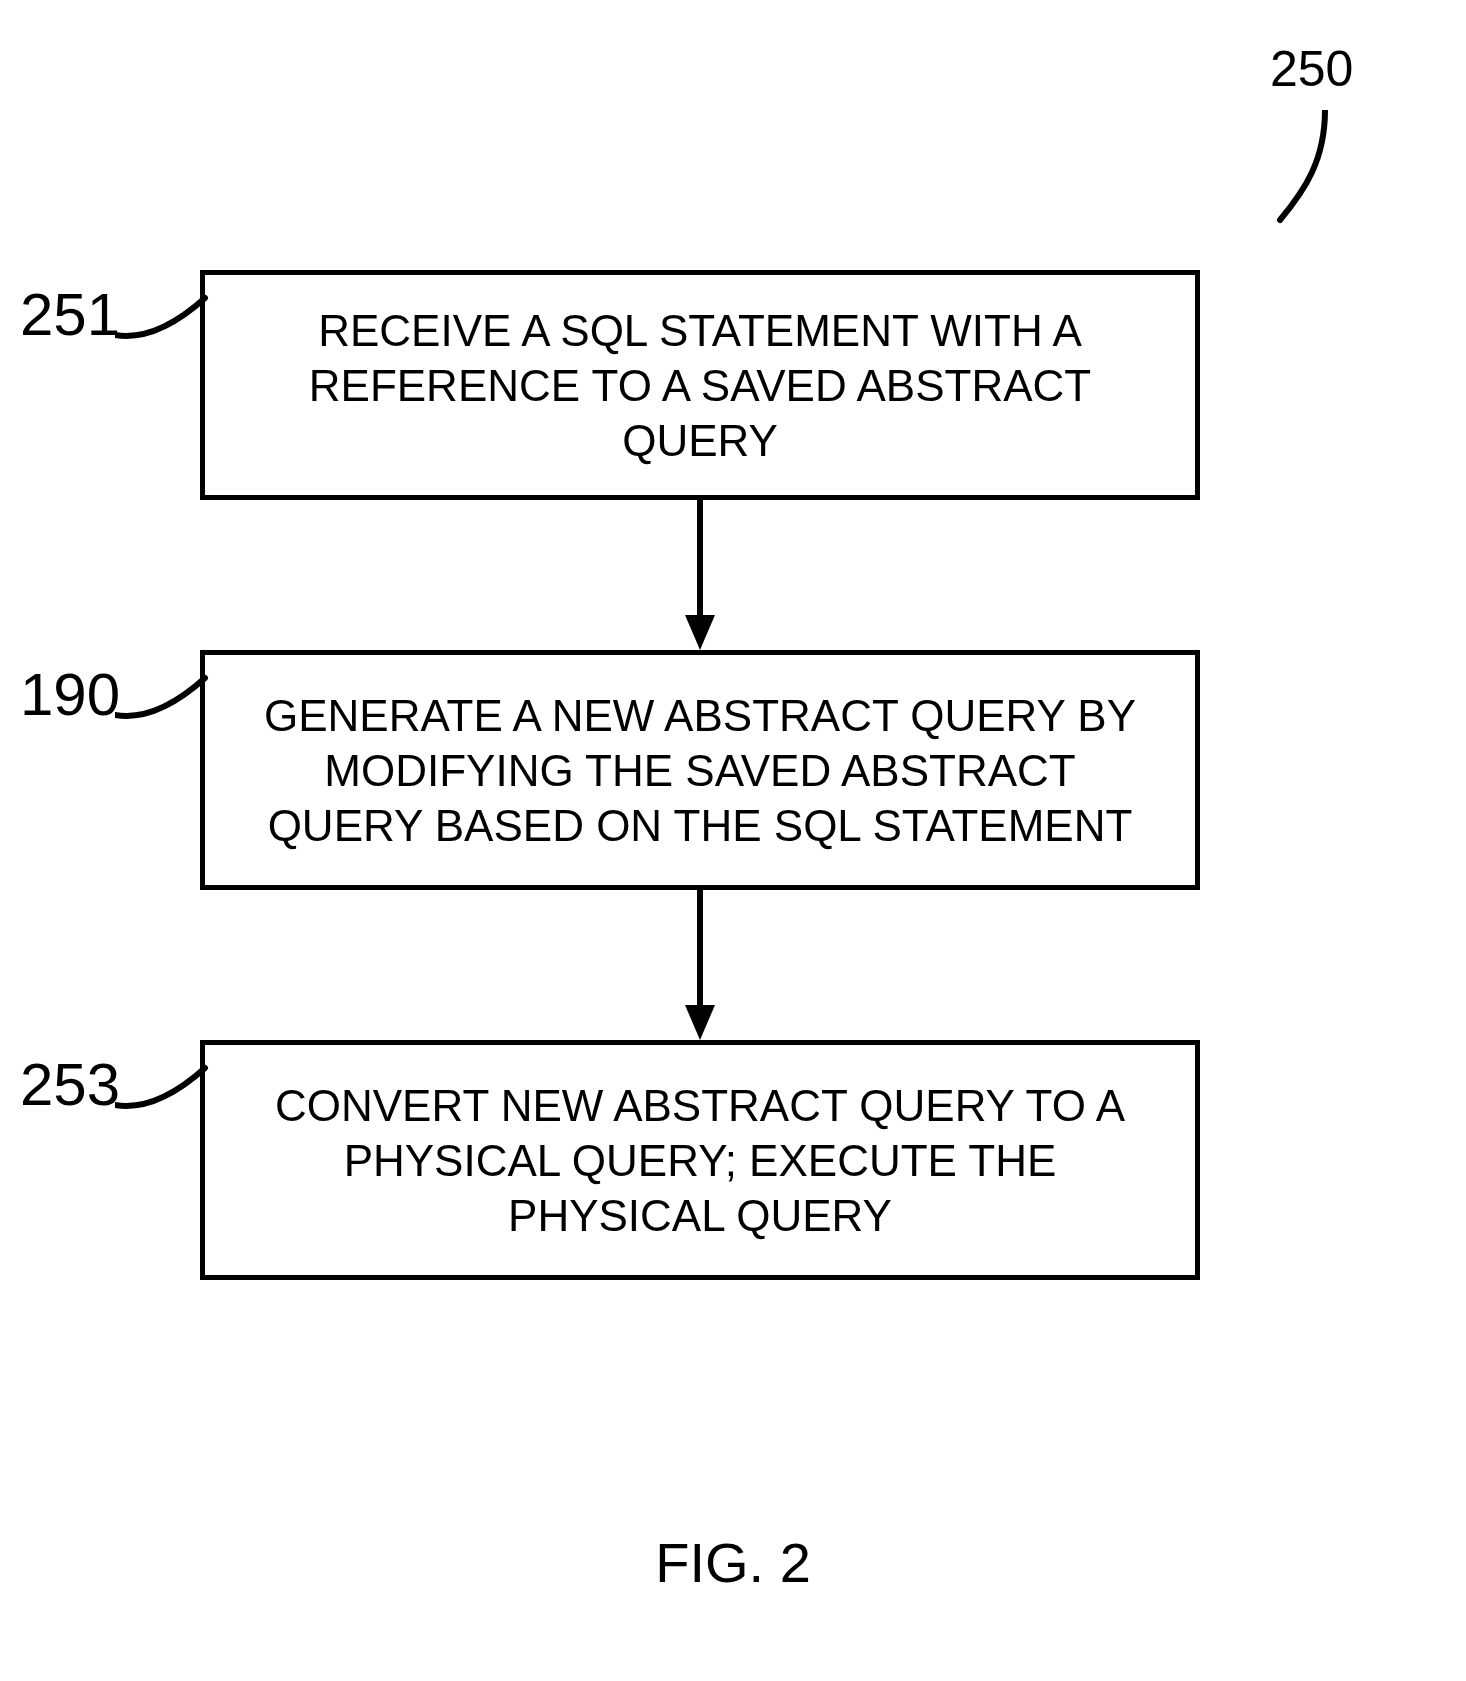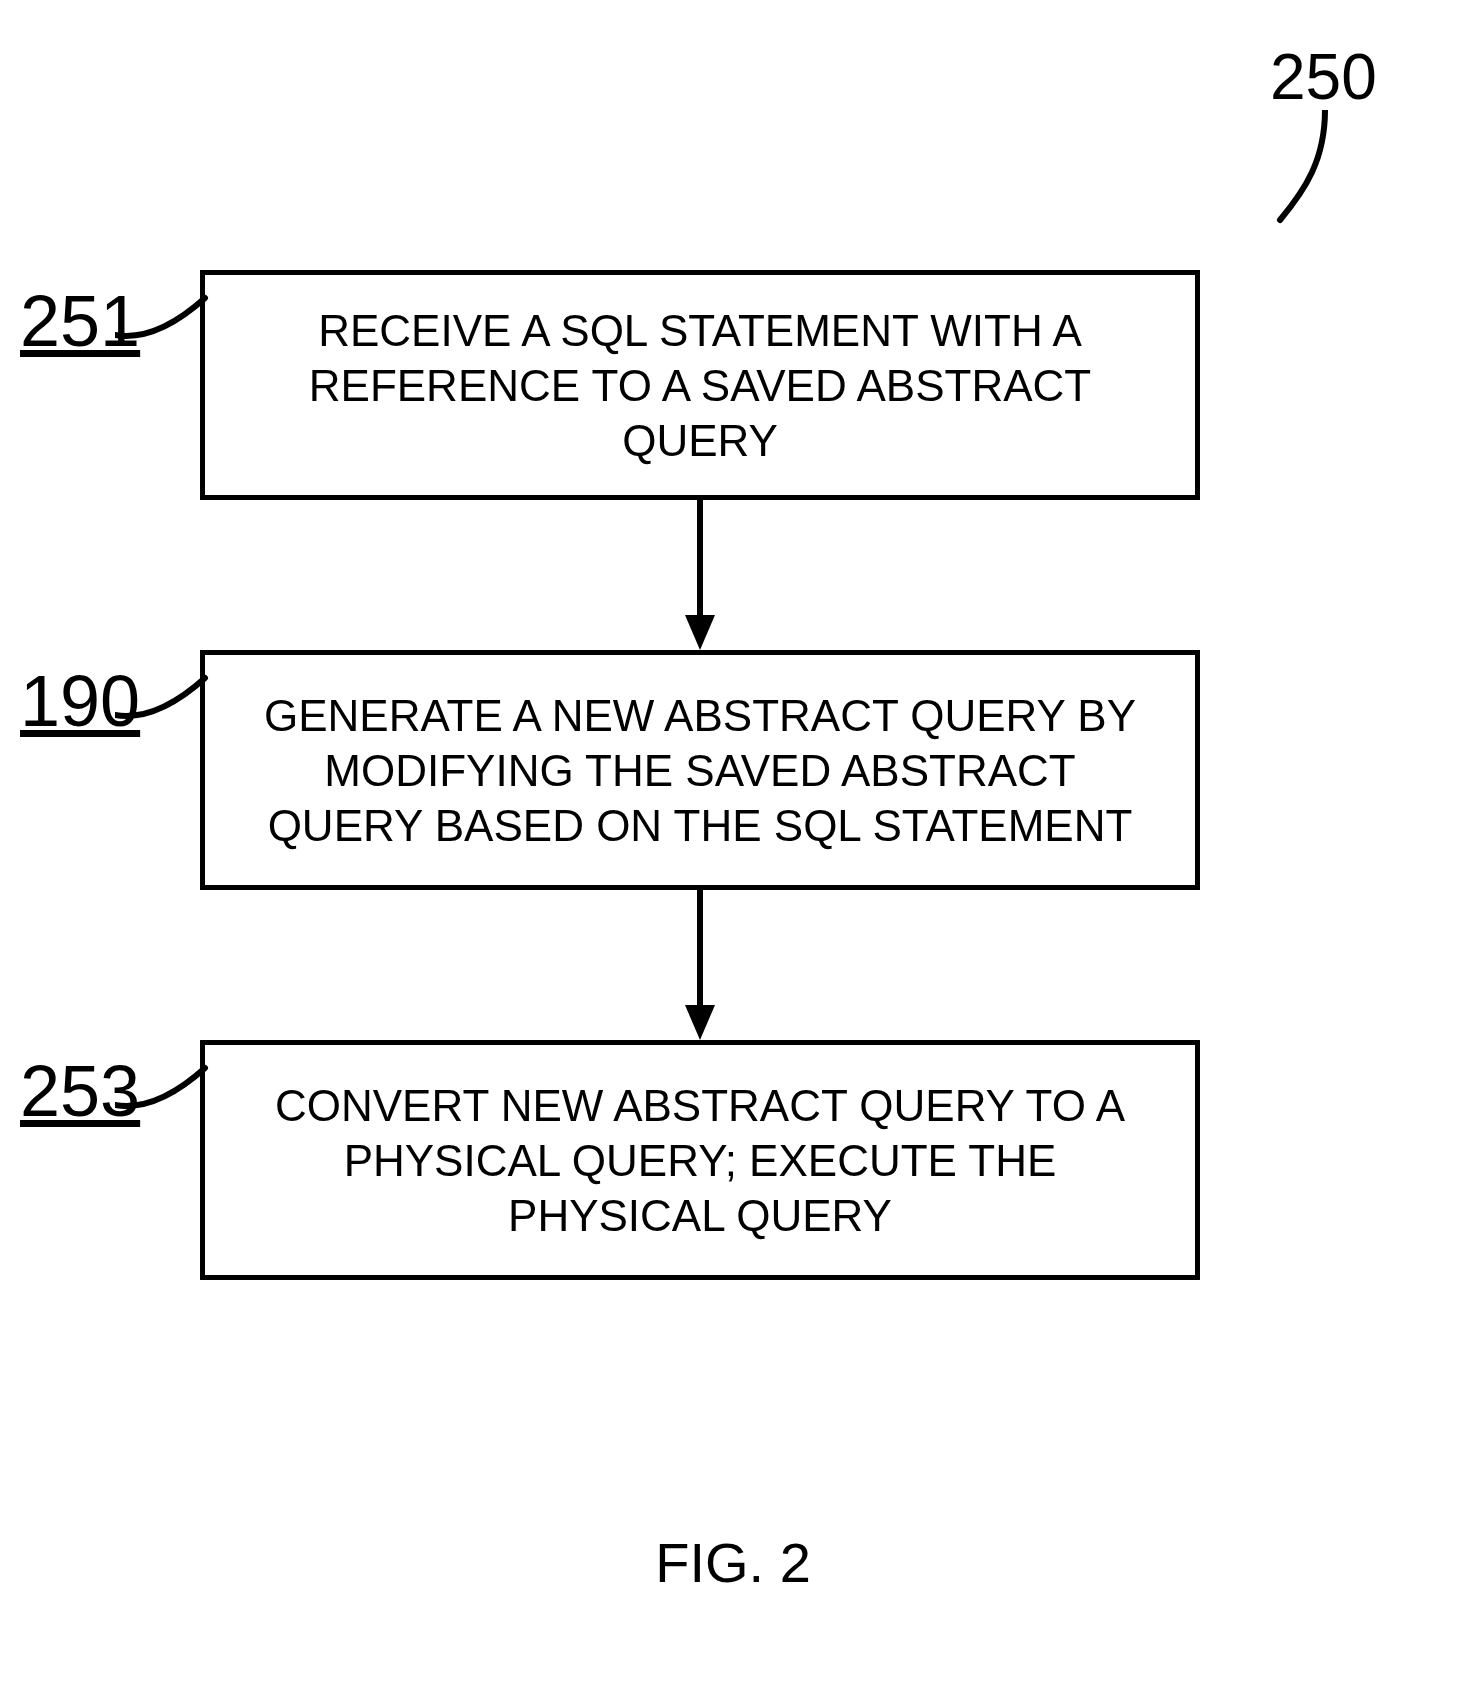--- a/index.html
+++ b/index.html
@@ -10,43 +10,42 @@
   }
   .canvas {
     position: relative;
     width: 1466px;
     height: 1681px;
   }
   .figure-label-wrap {
     position: absolute;
   }
   .figure-label {
-    font-size: 64px;
+    font-size: 50px;
     font-weight: 400;
   }
   .figure-hook {
     position: absolute;
   }
   .box {
     position: absolute;
     border: 5px solid #000;
     box-sizing: border-box;
     display: flex;
     align-items: center;
     justify-content: center;
     text-align: center;
     font-size: 44px;
     line-height: 1.25;
     padding: 20px 39px;
     background: #fff;
   }
   .num-label {
     position: absolute;
-    font-size: 72px;
-    text-decoration: underline;
+    font-size: 60px;
   }
   .num-hook {
     position: absolute;
   }
   .arrow {
     position: absolute;
   }
   .caption {
     position: absolute;
     font-size: 56px;

